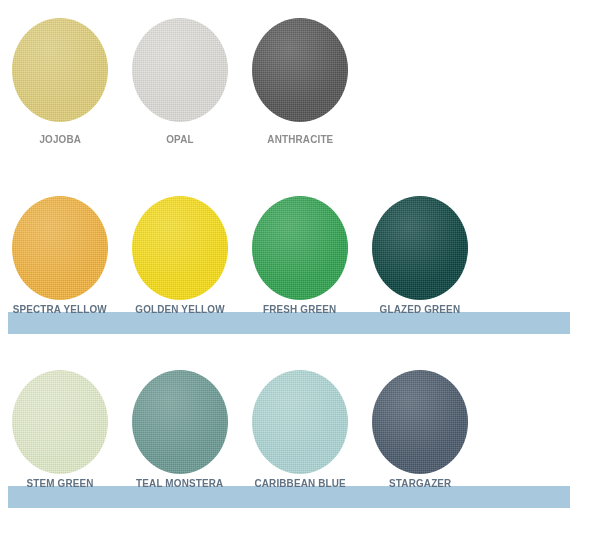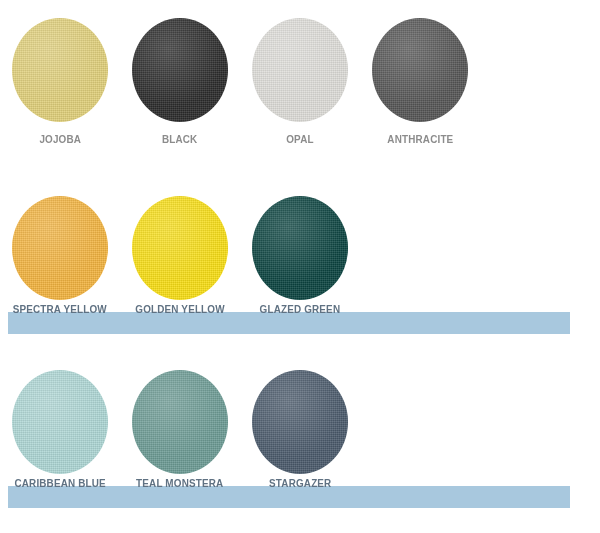--- a/index.html
+++ b/index.html
@@ -122,24 +122,20 @@
 
 <div id="swatch-board" style="background: rgb(255, 255, 255);">
 
   <div class="swatch-row row-plain" id="row-1">
     <div class="row-items">
       <div class="swatch-cell">
         <div class="swatch-disc" style="background-color: rgb(224, 207, 122);"></div>
         <div class="swatch-label" style="color: rgb(140, 140, 140);">JOJOBA</div>
       </div>
       <div class="swatch-cell">
-        <div class="swatch-disc" style="background-color: rgb(43, 43, 43);"></div>
-        <div class="swatch-label" style="color: rgb(140, 140, 140);">BLACK</div>
-      </div>
-      <div class="swatch-cell">
         <div class="swatch-disc" style="background-color: rgb(221, 220, 216);"></div>
         <div class="swatch-label" style="color: rgb(140, 140, 140);">OPAL</div>
       </div>
       <div class="swatch-cell">
         <div class="swatch-disc" style="background-color: rgb(85, 85, 85);"></div>
         <div class="swatch-label" style="color: rgb(140, 140, 140);">ANTHRACITE</div>
       </div>
     </div>
   </div>
 
@@ -148,36 +144,44 @@
     <div class="row-items">
       <div class="swatch-cell">
         <div class="swatch-disc" style="background-color: rgb(242, 179, 63);"></div>
         <div class="swatch-label" style="color: rgb(95, 113, 130);">SPECTRA YELLOW</div>
       </div>
       <div class="swatch-cell">
         <div class="swatch-disc" style="background-color: rgb(247, 221, 21);"></div>
         <div class="swatch-label" style="color: rgb(95, 113, 130);">GOLDEN YELLOW</div>
       </div>
       <div class="swatch-cell">
+        <div class="swatch-disc" style="background-color: rgb(47, 163, 79);"></div>
+        <div class="swatch-label" style="color: rgb(95, 113, 130);">FRESH GREEN</div>
+      </div>
+      <div class="swatch-cell">
         <div class="swatch-disc" style="background-color: rgb(11, 68, 64);"></div>
         <div class="swatch-label" style="color: rgb(95, 113, 130);">GLAZED GREEN</div>
       </div>
     </div>
   </div>
 
   <div class="swatch-row row-banded" id="row-3">
     <div class="row-band" style="background-color: rgb(168, 200, 222);"></div>
     <div class="row-items">
       <div class="swatch-cell">
-        <div class="swatch-disc" style="background-color: rgb(173, 214, 212);"></div>
-        <div class="swatch-label" style="color: rgb(95, 113, 130);">CARIBBEAN BLUE</div>
+        <div class="swatch-disc" style="background-color: rgb(226, 235, 203);"></div>
+        <div class="swatch-label" style="color: rgb(95, 113, 130);">STEM GREEN</div>
       </div>
       <div class="swatch-cell">
         <div class="swatch-disc" style="background-color: rgb(108, 155, 148);"></div>
         <div class="swatch-label" style="color: rgb(95, 113, 130);">TEAL MONSTERA</div>
+      </div>
+      <div class="swatch-cell">
+        <div class="swatch-disc" style="background-color: rgb(173, 214, 212);"></div>
+        <div class="swatch-label" style="color: rgb(95, 113, 130);">CARIBBEAN BLUE</div>
       </div>
       <div class="swatch-cell">
         <div class="swatch-disc" style="background-color: rgb(74, 90, 107);"></div>
         <div class="swatch-label" style="color: rgb(95, 113, 130);">STARGAZER</div>
       </div>
     </div>
   </div>
 
 </div>
 

